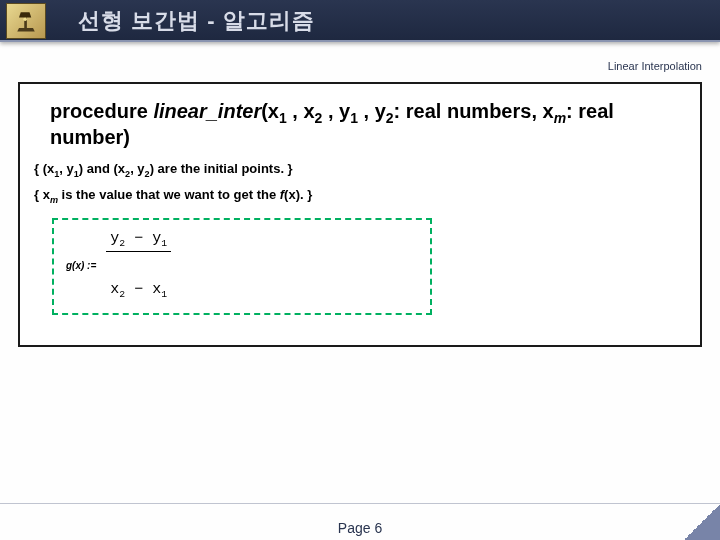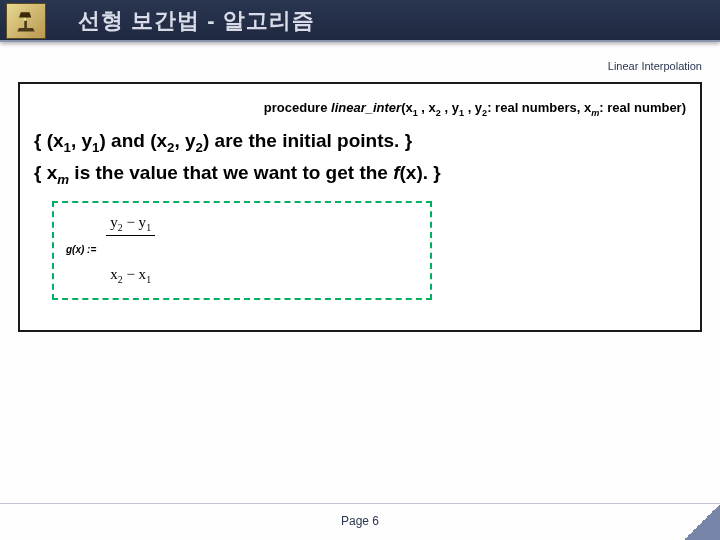--- a/index.html
+++ b/index.html
@@ -49,30 +49,29 @@
       font-size: 11px;
     }
     .content-box {
       margin: 40px 18px 0 18px;
       border: 2px solid #1a1a1a;
       background: white;
       padding: 10px 14px 16px 14px;
       min-height: 220px;
     }
     .proc-line {
-      font-size: 13px;
+      font-size: 20px;
       margin: 6px 0 12px 16px;
       font-weight: bold;
-      text-align: right;
     }
     .proc-line .kw { font-weight: bold; }
     .proc-line .name { font-style: italic; }
     .sub { font-size: 0.7em; vertical-align: sub; }
     .comment-line {
-      font-size: 19px;
+      font-size: 13px;
       font-weight: bold;
       margin: 8px 0;
     }
     .formula-box {
       border: 2px dashed #00b060;
       margin: 14px 6px 14px 18px;
       padding: 10px 12px 12px 12px;
       width: 380px;
       display: flex;
       align-items: center;
@@ -80,21 +79,21 @@
     }
     .gx-label {
       font-size: 10px;
       font-style: italic;
       font-weight: bold;
     }
     .frac-container {
       display: flex;
       align-items: center;
       gap: 8px;
-      font-family: Liberation Serif, serif;
+      font-family: Liberation Mono, monospace;
       font-size: 15px;
       text-align: center;
     }
     .frac {
       display: inline-flex;
       flex-direction: column;
       align-items: center;
       line-height: 1.2;
     }
     .frac .num { border-bottom: 1px solid #000; padding: 0 4px 1px 4px; }
@@ -110,22 +109,22 @@
       left: 0;
       bottom: 36px;
       width: 100%;
       height: 1px;
       background: #c0c4d0;
     }
     .page-num {
       position: absolute;
       left: 50%;
       transform: translateX(-50%);
-      bottom: 12px;
-      font-size: 12px;
+      bottom: 4px;
+      font-size: 14px;
       color: #2a3550;
     }
     .corner-accent {
       position: absolute;
       right: 0;
       bottom: 0;
       width: 36px;
       height: 36px;
       background: linear-gradient(135deg, transparent 50%, #7884a8 50%);
     }

